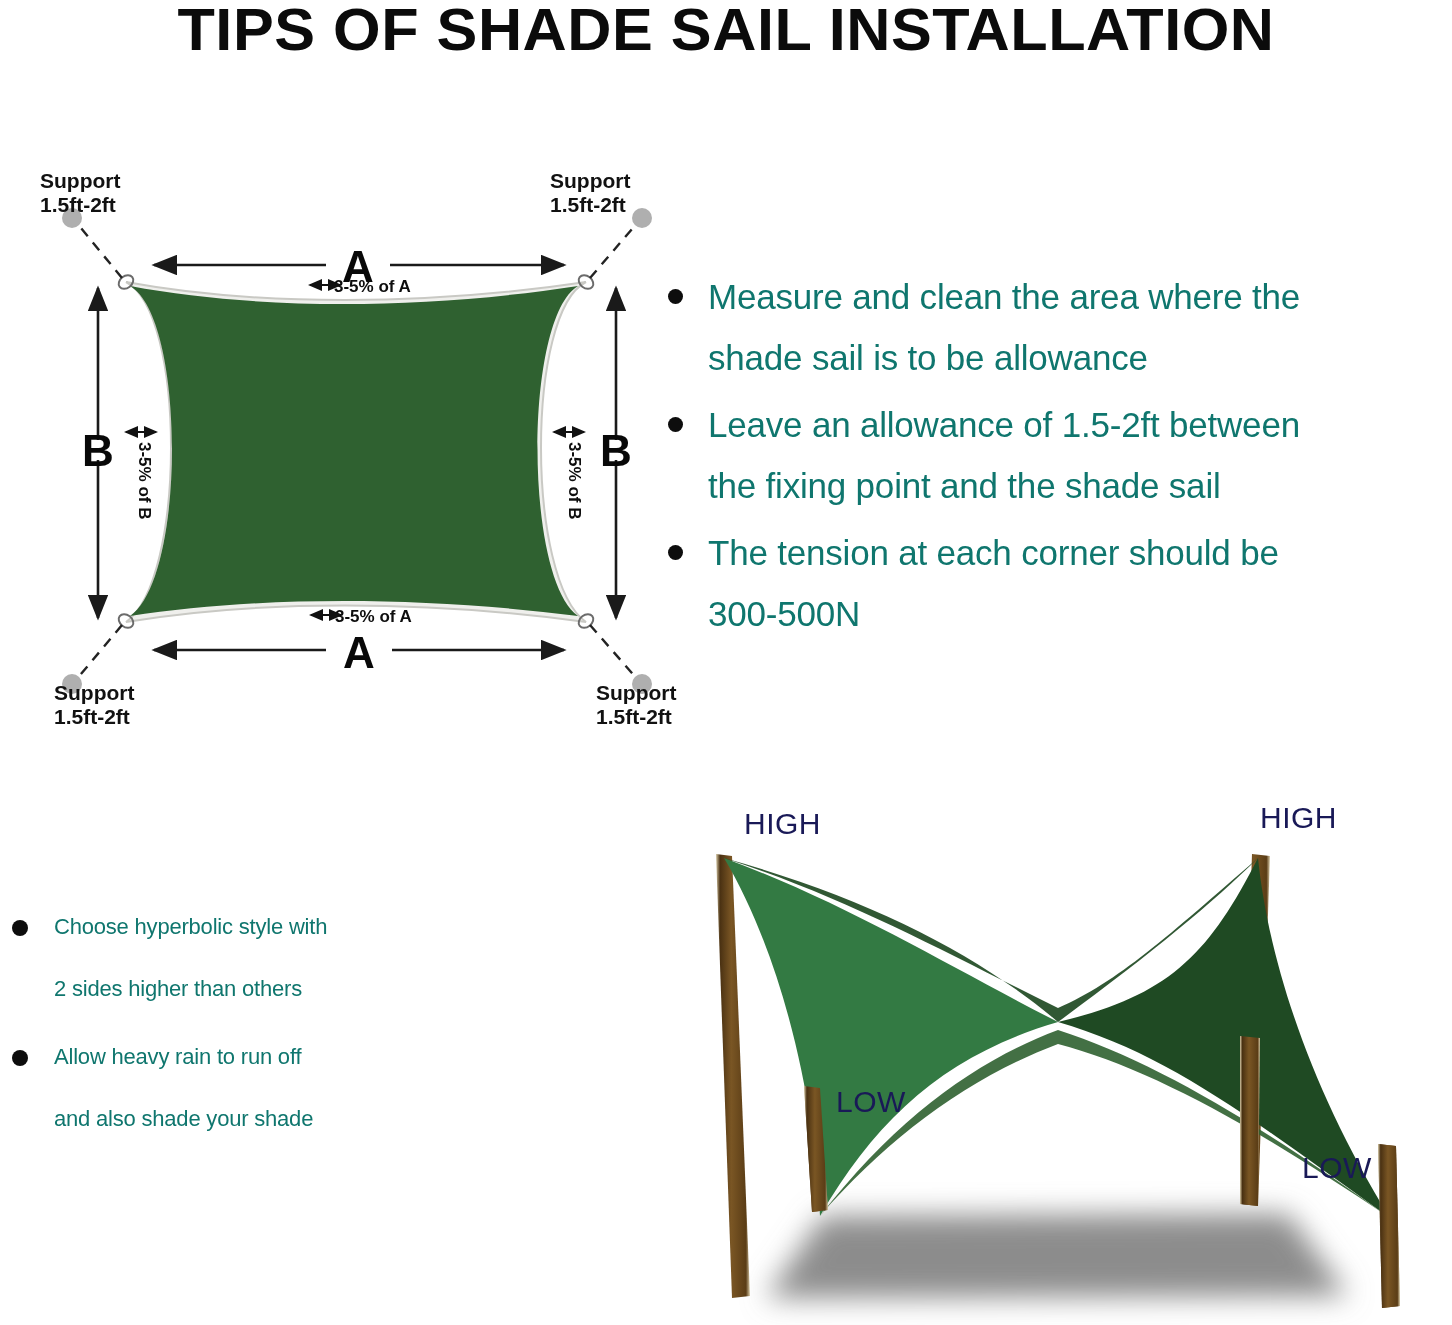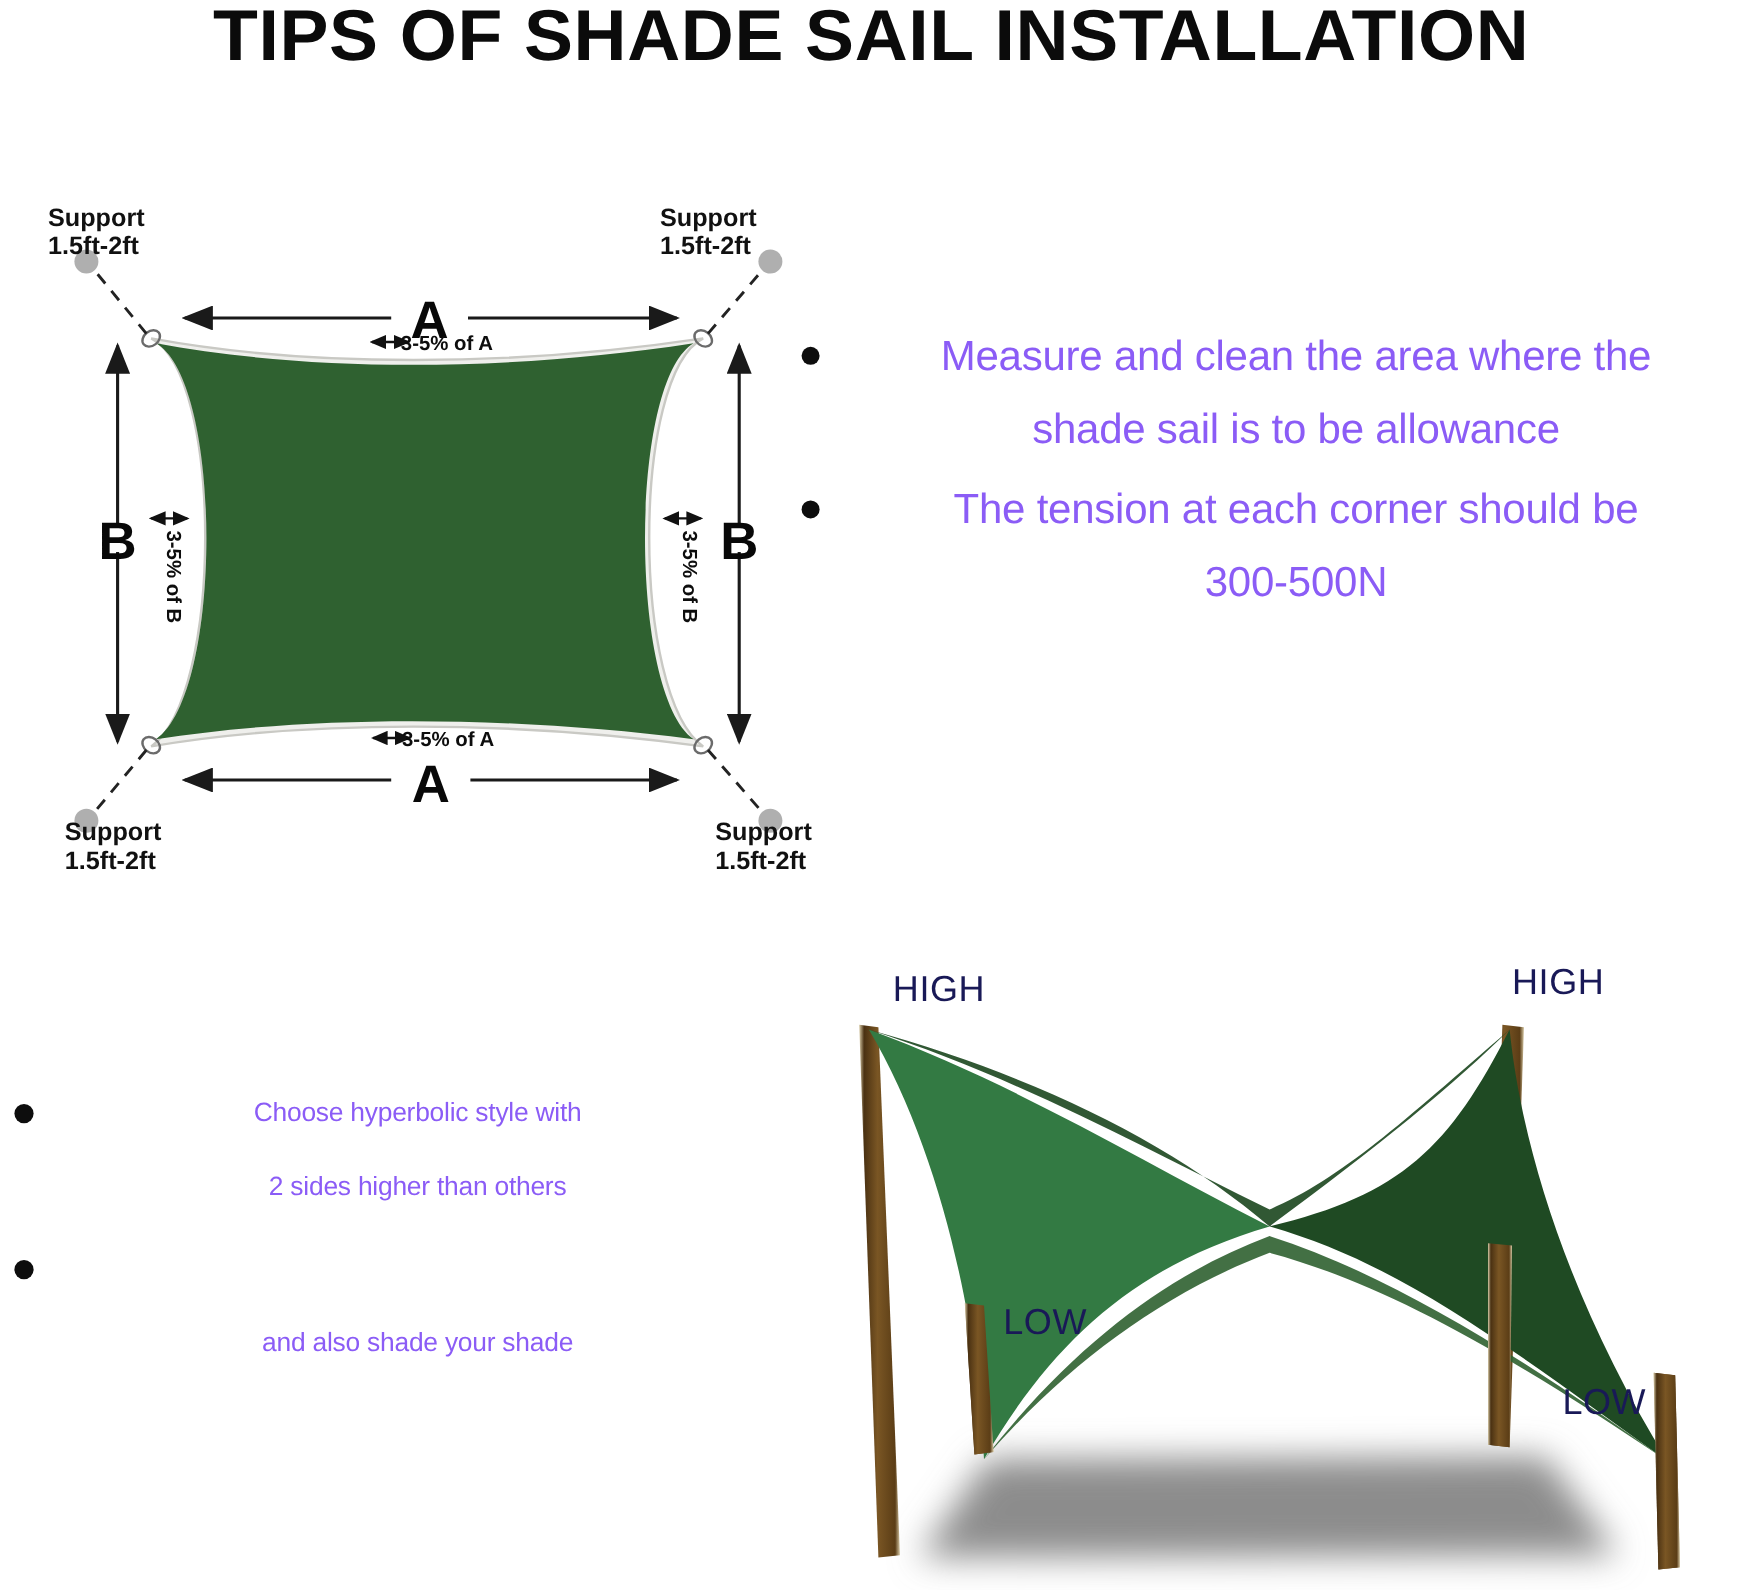--- a/index.html
+++ b/index.html
@@ -37,23 +37,22 @@
     position:absolute;left:2px;top:896px;width:640px;
   }
   ul.blist{list-style:none;margin:0;padding:0;}
   ul.blist li{
     position:relative;
     padding-left:56px;
     margin:0 0 6px 0;
     font-size:35px;
     line-height:61px;
     font-weight:400;
-    color:#8b5cf6;
+    color:#0f766e;
     letter-spacing:-0.2px;
-    text-align:center;
   }
   ul.blist li .dot{
     position:absolute;left:16px;top:23px;
     width:15px;height:15px;border-radius:50%;
     background:#0d0d0d;
   }
   ul.blist.small li{font-size:22px;line-height:62px;padding-left:52px;}
   ul.blist.small li .dot{left:10px;top:24px;width:16px;height:16px;}
 
   
@@ -196,36 +195,41 @@
 
   <div class="bullets-right">
     <ul class="blist">
       <li>
         <span class="dot"></span>
         <span>Measure and clean the area where the</span><br>
         <span>shade sail is to be allowance</span>
       </li>
       <li>
         <span class="dot"></span>
+        <span>Leave an allowance of 1.5-2ft between</span><br>
+        <span>the fixing point and the shade sail</span>
+      </li>
+      <li>
+        <span class="dot"></span>
         <span>The tension at each corner should be</span><br>
         <span>300-500N</span>
       </li>
     </ul>
   </div>
 
   <div class="bullets-left">
     <ul class="blist small">
       <li>
         <span class="dot"></span>
         <span>Choose hyperbolic style with</span><br>
         <span>2 sides higher than others</span>
       </li>
       <li>
         <span class="dot"></span>
-        <br>
+        <span>Allow heavy rain to run off</span><br>
         <span>and also shade your shade</span><br>
       </li>
     </ul>
   </div>
 
   <div class="diagram-bottom">
     <svg width="804" height="539" viewBox="0 0 804 539" xmlns="http://www.w3.org/2000/svg">
       <defs>
         <filter id="blurShadow" x="-30%" y="-60%" width="160%" height="260%">
           <feGaussianBlur stdDeviation="14"></feGaussianBlur>

